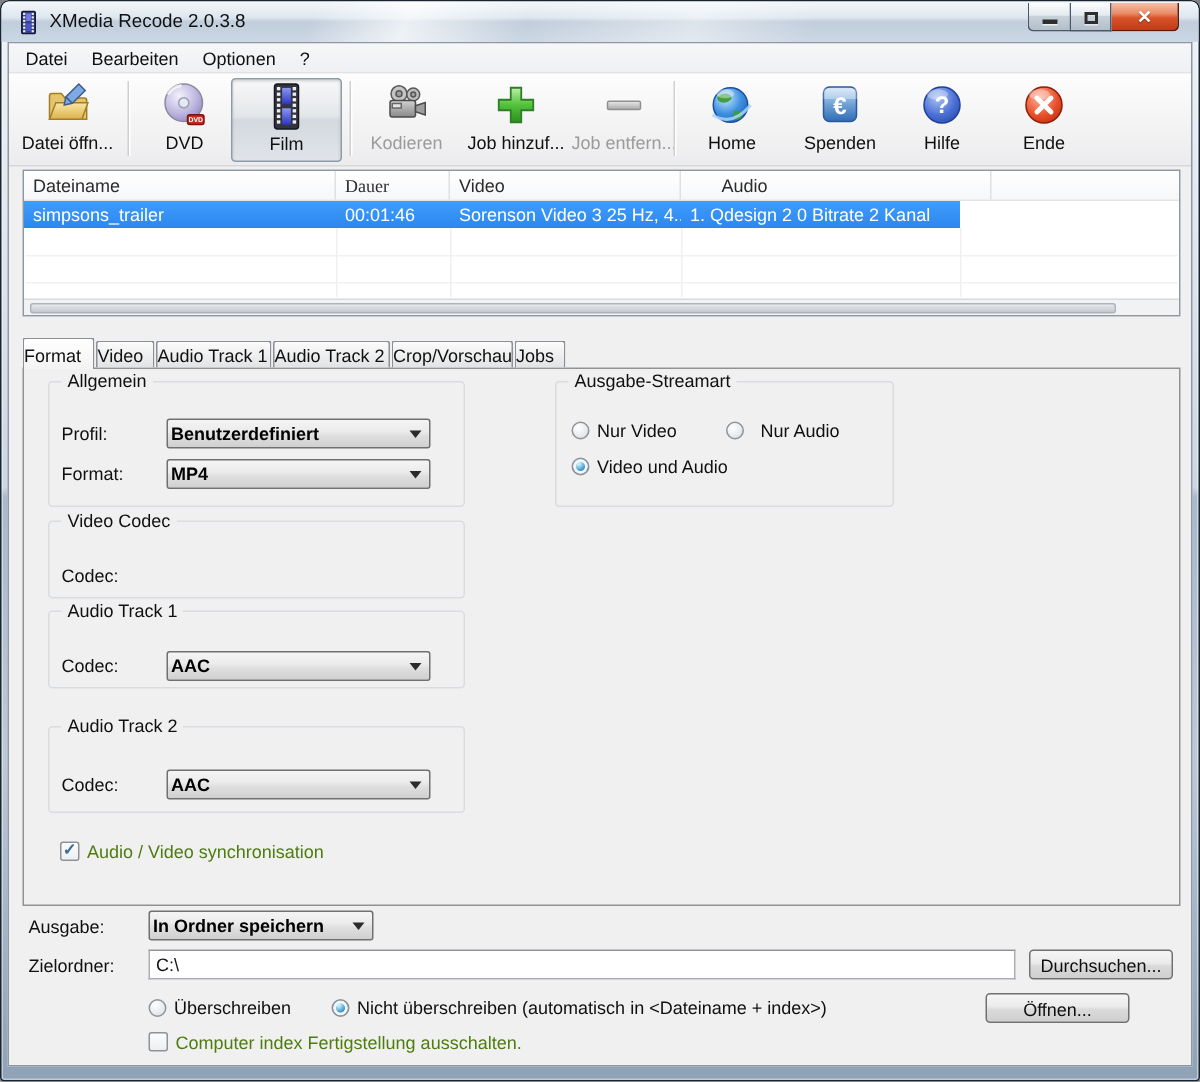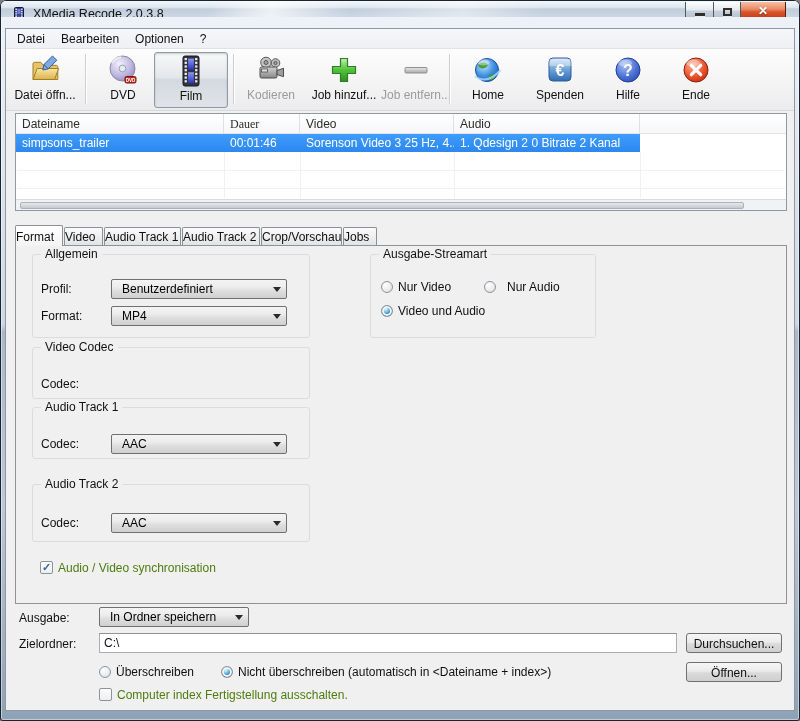--- a/index.html
+++ b/index.html
@@ -4,21 +4,21 @@
 <style>
   * { margin:0; padding:0; box-sizing:border-box; }
   html,body { width:800px; height:721px; overflow:hidden; background:#808080;
               font-family:"Liberation Sans", sans-serif; font-size:12px; color:#000; }
 
   
   .window { position:absolute; inset:0; border-radius:6px 6px 3px 3px;
     background:linear-gradient(180deg,#f0f4f9 0%,#ccd7e4 45%,#a9b9cb 46%,#bcc9d8 70%,#8ea2b6 100%);
     box-shadow:inset 0 0 0 1px #18242f, inset 0 0 0 2px rgba(255,255,255,.45);
   }
-  .titlebar { position:absolute; left:1px; top:1px; right:1px; height:16px;
+  .titlebar { position:absolute; left:1px; top:1px; right:1px; height:27px;
     border-radius:5px 5px 0 0;
     background:linear-gradient(180deg,#f4f7fa 0%,#dde6ef 40%,#c0cddc 50%,#ccd7e3 100%);
     overflow:hidden; }
   .titlebar:after{ content:""; position:absolute; inset:0;
     background:linear-gradient(110deg,transparent 26%,rgba(255,255,255,.7) 34%,transparent 44%,rgba(255,255,255,.45) 58%,transparent 68%); }
   .app-icon { position:absolute; left:10px; top:6px; width:16px; height:16px; z-index:2; }
   .title-text { position:absolute; left:32px; top:6px; z-index:2; font-size:12.5px; color:#101010; }
   .winbtns { position:absolute; top:1px; right:13px; display:flex; z-index:3; }
   .wbtn { height:19px; border:1px solid #4c5a68; border-top:none; position:relative;
     background:linear-gradient(180deg,#fdfefe,#e4eaef 45%,#c7d1da 50%,#b2bec9 100%);
@@ -79,21 +79,21 @@
   .tabpanel { position:absolute; left:9px; top:216px; width:772px; height:359px;
     border:1px solid #8f9396; background:#f0f0f0; z-index:2; }
 
   
   .group { position:absolute; border:1px solid #d9dce0; border-radius:3px; }
   .group .legend { position:absolute; top:-8px; left:8px; background:#f0f0f0; padding:0 4px; color:#101010; }
   .flabel { position:absolute; color:#101010; }
 
   .combo { position:absolute; height:20px; border:1px solid #707070; border-radius:2px;
     background:linear-gradient(#f4f4f4,#ececec 40%,#dedede 60%,#d0d0d0 100%);
-    display:flex; align-items:center; padding-left:10px; cursor:default; }
+    display:flex; align-items:center; padding-left:2px; cursor:default;font-weight:bold; }
   .combo .cval { flex:1; overflow:hidden; white-space:nowrap; }
   .combo .carr { width:18px; align-self:stretch; display:flex; align-items:center; justify-content:center; }
   .combo .carr i { width:0; height:0; border-left:4px solid transparent; border-right:4px solid transparent;
     border-top:5px solid #2b2b2b; }
 
   .radio { position:absolute; display:flex; align-items:flex-start; cursor:default; }
   .radio .rdot { width:12px; height:12px; border:1px solid #8f9398; border-radius:50%;
     background:radial-gradient(circle at 35% 30%, #ffffff, #e8eaec 60%, #d4d7da); flex:none; margin-top:1px; }
   .radio.sel .rdot { background:radial-gradient(circle at 38% 32%, #bfeef7 8%, #2f87c7 55%, #0b4d86 90%);
     box-shadow:inset 0 0 0 2px #f2f6f9; }
@@ -344,21 +344,21 @@
         </svg>
         <span class="tlabel">Ende</span>
       </div>
     </div>
 
     <div class="filetable">
       <div class="thead">
         <div class="th" style="width:208px;">Dateiname</div>
         <div class="th" style="width:76px;font-family:Liberation Serif, serif;">Dauer</div>
         <div class="th" style="width:154px;">Video</div>
-        <div class="th" style="width:186px;">Audio</div>
+        <div class="th" style="width:186px;margin-left:21px;">Audio</div>
         <div class="th" style="flex:1;border-right:none;"></div>
       </div>
       <div class="trow">
         <div class="td" style="width:208px;">simpsons_trailer</div>
         <div class="td" style="width:76px;">00:01:46</div>
         <div class="td" style="width:154px;">Sorenson Video 3 25 Hz, 4...</div>
         <div class="td" style="width:186px;">1. Qdesign 2 0 Bitrate 2 Kanal</div>
       </div>
       <div class="gridline-h" style="top:56px;"></div>
       <div class="gridline-h" style="top:74px;"></div>
@@ -462,21 +462,21 @@
     <div class="pushbtn" style="left:680px;top:604px;width:96px;">Durchsuchen...</div>
 
     <div class="radio" style="left:93px;top:636px;">
       <span class="rdot"></span>
       <span class="rlabel">Überschreiben</span>
     </div>
     <div class="radio sel" style="left:215px;top:636px;">
       <span class="rdot"></span>
       <span class="rlabel">Nicht überschreiben (automatisch in &lt;Dateiname + index&gt;)</span>
     </div>
-    <div class="pushbtn" style="left:680px;top:633px;width:96px;">Öffnen...</div>
+    <div class="pushbtn" style="left:651px;top:633px;width:96px;">Öffnen...</div>
 
     <div class="checkbox" style="left:93px;top:659px;">
       <span class="cbox"></span>
       <span class="clabel">Computer index Fertigstellung ausschalten.</span>
     </div>
 
   </div>
 </div>
 
 </body></html>

